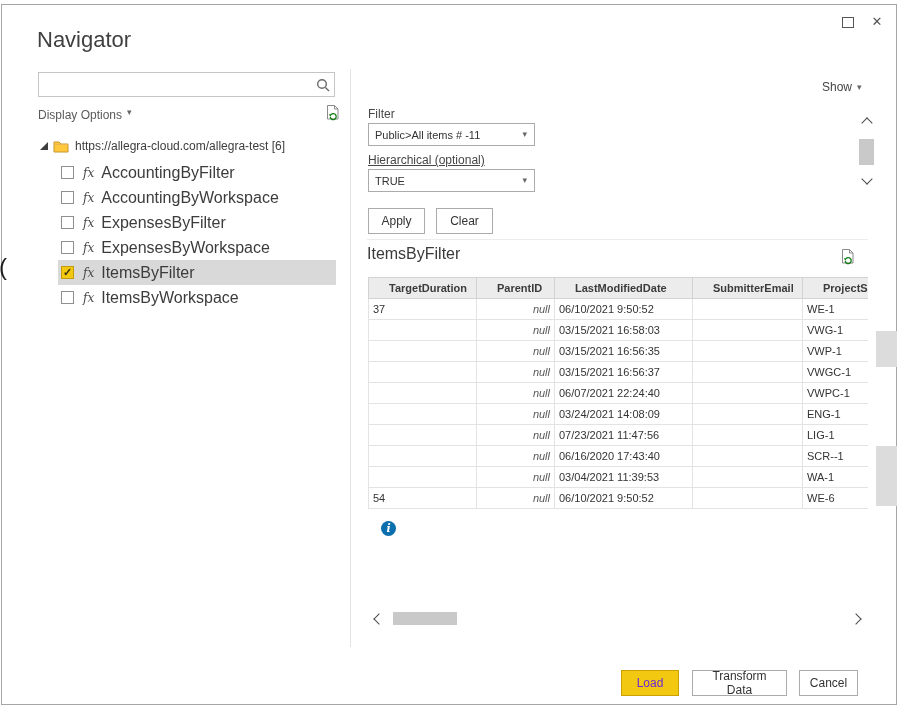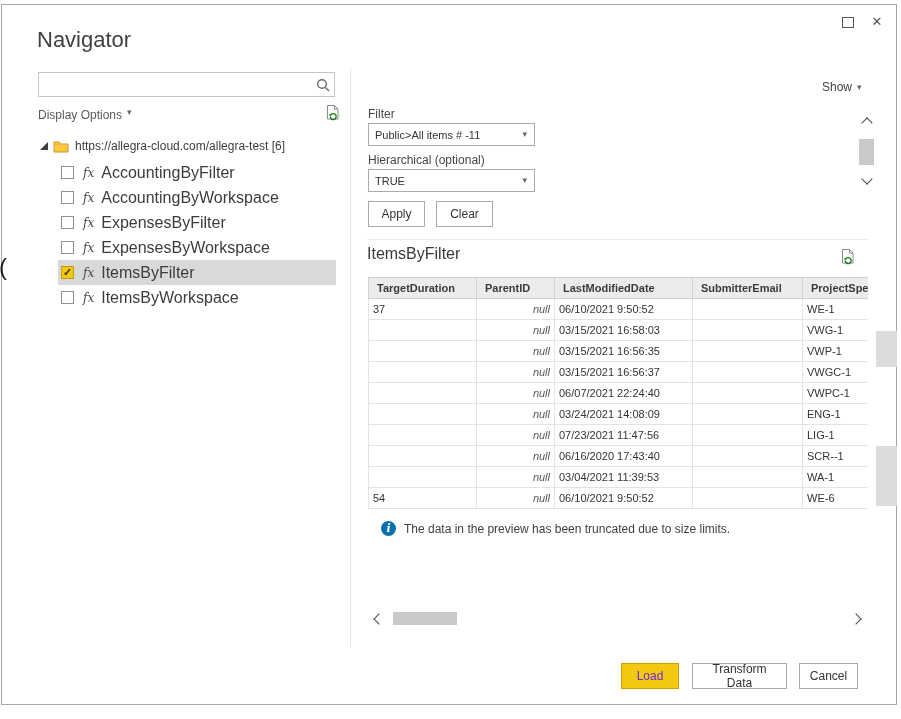--- a/index.html
+++ b/index.html
@@ -45,34 +45,34 @@
   .chev { display:inline-block; width:7px; height:7px; border-right:1.6px solid #4a4a4a; border-bottom:1.6px solid #4a4a4a; }
   .chev.up { transform:rotate(-135deg); }
   .chev.down { transform:rotate(45deg); }
   .chev.left { transform:rotate(135deg); }
   .chev.right { transform:rotate(-45deg); }
   .vs-up { position:absolute; top:2px; left:4px; }
   .vs-thumb { position:absolute; top:22px; left:0; width:15px; height:26px; background:#C9C9C9; }
   .vs-down { position:absolute; top:58px; left:4px; }
   .field-label { font-size:12px; color:#464646; }
   .filter-label { left:366px; top:102px; }
-  .hier-label { left:366px; top:148px; }
+  .hier-label { left:366px; top:148px;text-decoration:underline; }
   .dropdown { width:167px; height:23px; border:1px solid #ABABAB; box-sizing:border-box; background:#fff; display:flex; align-items:center; justify-content:space-between; padding:0 7px 0 6px; font-size:11px; color:#333; }
   .filter-dd { left:366px; top:118px; }
   .hier-dd { left:366px; top:164px;justify-content:space-between; }
   .dd-value { white-space:nowrap; overflow:hidden; }
-  .btn { position:absolute; box-sizing:border-box; border:1px solid #ABABAB; background:#fff; font:12px "Liberation Sans",sans-serif; color:#333; display:flex; align-items:center; justify-content:center; padding:12px; }
+  .btn { position:absolute; box-sizing:border-box; border:1px solid #ABABAB; background:#fff; font:12px "Liberation Sans",sans-serif; color:#333; display:flex; align-items:center; justify-content:center; padding:12px;margin-top:7px; }
   .apply-btn { left:366px; top:196px; width:57px; height:22px; }
   .clear-btn { left:434px; top:196px; width:57px; height:22px; }
   .preview-rule { left:365px; top:234px; width:501px; height:1px; background:#ECECEC; }
   .preview-title { left:365px; top:240px; font-size:16px; color:#3a3a3a; }
   .refresh-b { left:839px; top:243px; }
   .table-wrap { left:366px; top:272px; width:500px; height:235px; overflow:hidden; }
   table { border-collapse:collapse; table-layout:fixed; width:505px; font-size:11px; }
-  th { background:#ECECEC; border:1px solid #D2D2D2; font-weight:bold; color:#3b3b3b; text-align:left; padding:2px 8px; line-height:16px; white-space:nowrap; overflow:hidden; }
+  th { background:#ECECEC; border:1px solid #D2D2D2; font-weight:bold; color:#3b3b3b; text-align:left; padding:2px 20px; line-height:16px; white-space:nowrap; overflow:hidden; }
   td { border:1px solid #E3E3E3; padding:2px 4px; line-height:16px; color:#333; white-space:nowrap; overflow:hidden; }
   td.null-val { font-style:italic; text-align:right; color:#595959;padding-left:36px; }
   .info-row { left:379px; top:516px; display:flex; align-items:center; gap:8px; }
   .info-icon { width:15px; height:15px; border-radius:50%; background:var(--infoblue,#0B6FAE); color:#fff; font-size:11px; font-weight:bold; font-style:italic; font-family:"DejaVu Serif",serif; display:flex; align-items:center; justify-content:center; }
   .info-text { font-size:12px; color:#3f3f3f; }
   .hscroll { left:366px; top:606px; width:499px; height:15px; }
   .hs-left { position:absolute; left:7px; top:4px; }
   .hs-thumb { position:absolute; left:25px; top:1px; width:64px; height:13px; background:#C9C9C9; }
   .hs-right { position:absolute; right:7px; top:4px; }
   .load-btn { left:619px; top:658px; width:58px; height:24px; background:var(--accent,#F2C811); border:1px solid #C9A100; color:#6d28d9; }
@@ -291,21 +291,20 @@
             <td>06/10/2021 9:50:52</td>
             <td></td>
             <td>WE-6</td>
           </tr>
         </tbody>
     </table>
   </div>
 
   <div class="abs info-row">
     <span class="info-icon">i</span>
-    <span class="info-text">The data in the preview has been truncated due to size limits.</span>
   </div>
 
   <div class="abs hscroll">
     <span class="chev left hs-left"></span>
     <span class="hs-thumb"></span>
     <span class="chev right hs-right"></span>
   </div>
 
   <button class="btn load-btn">Load</button>
   <button class="btn transform-btn">Transform Data</button>

